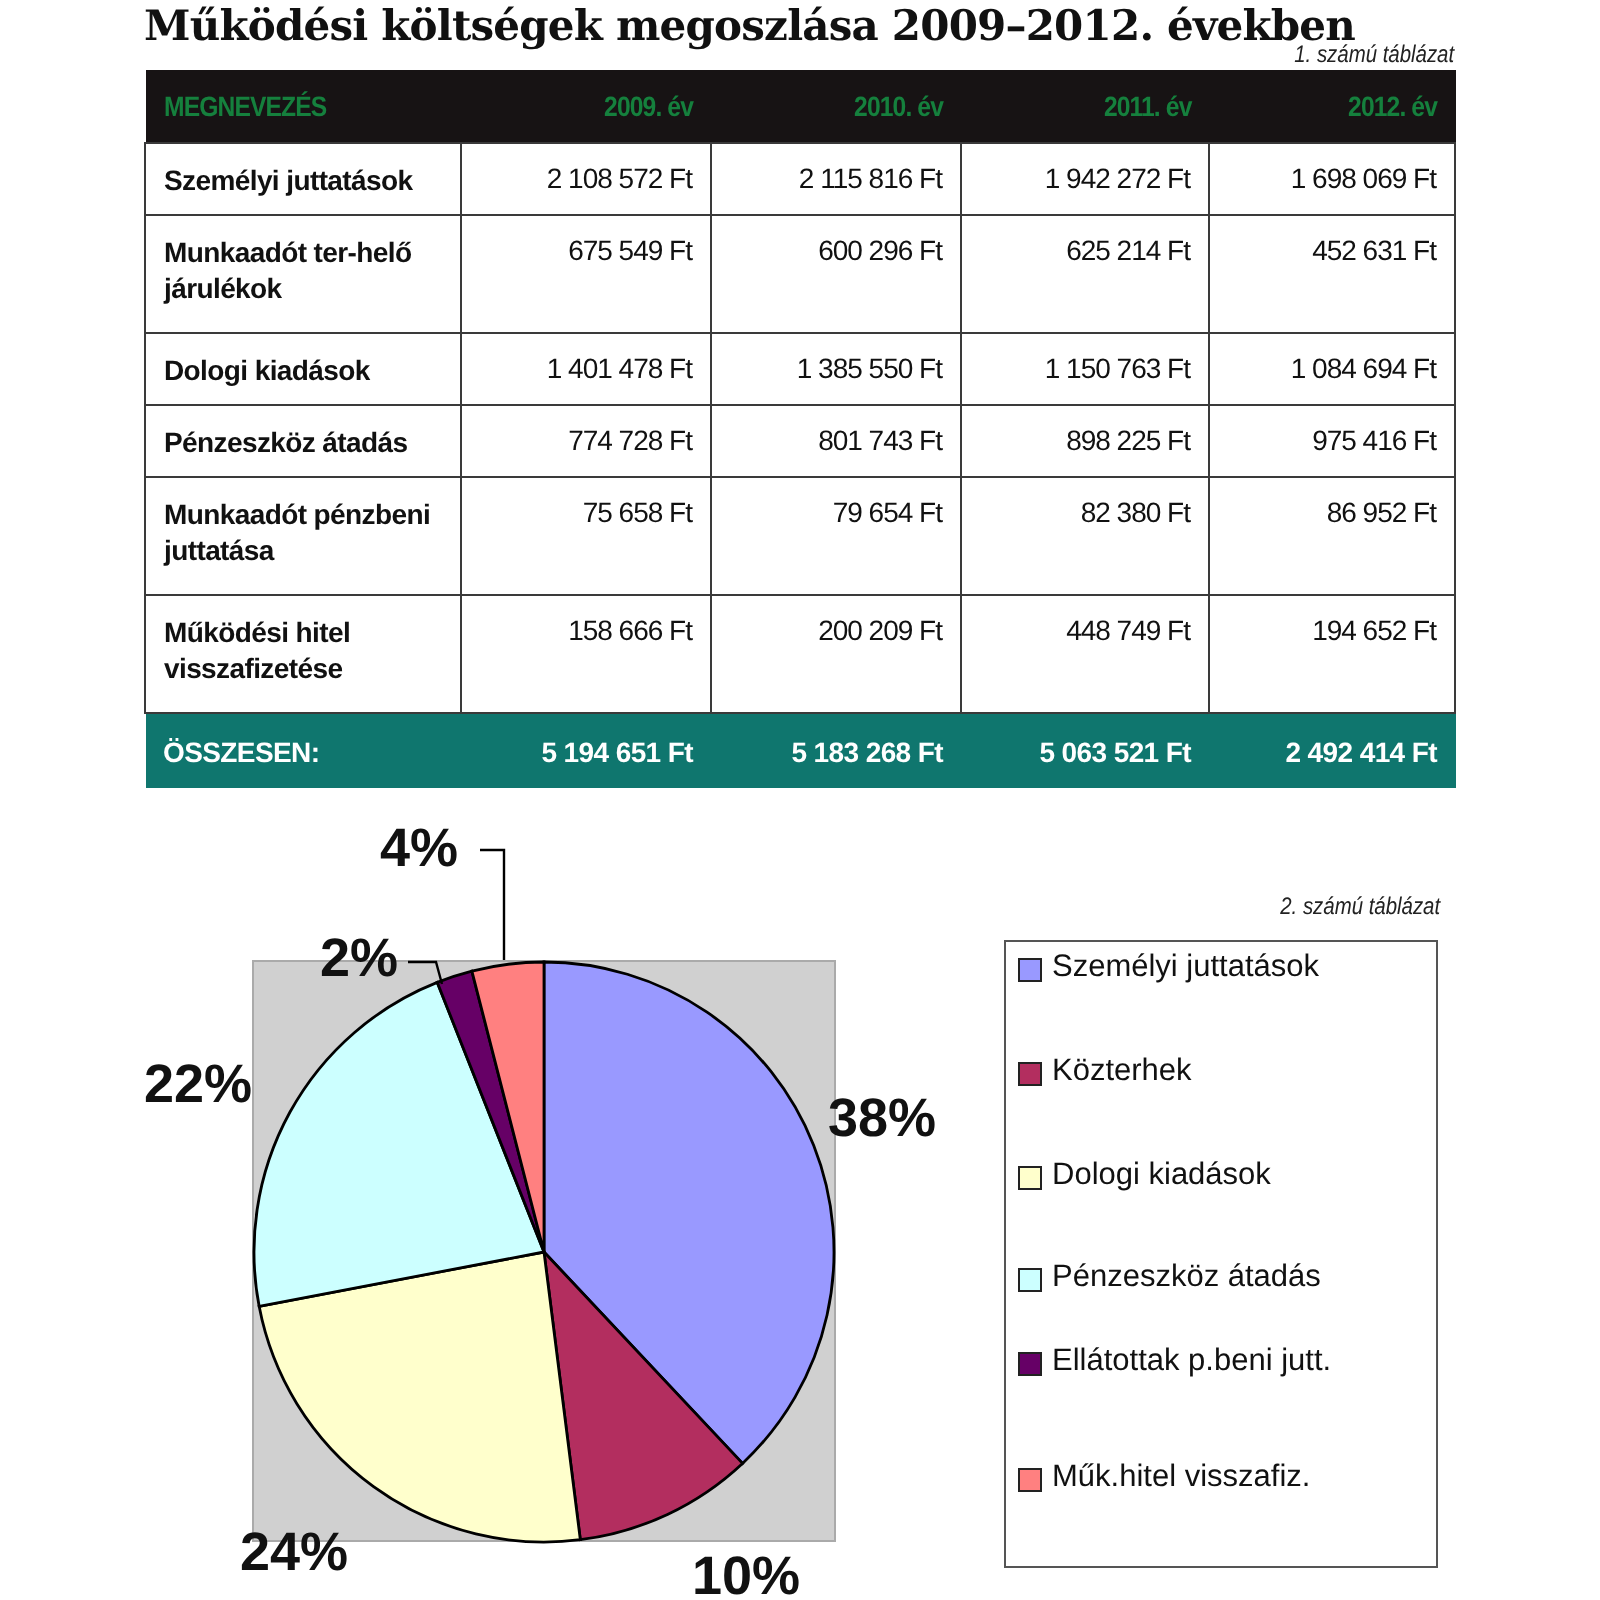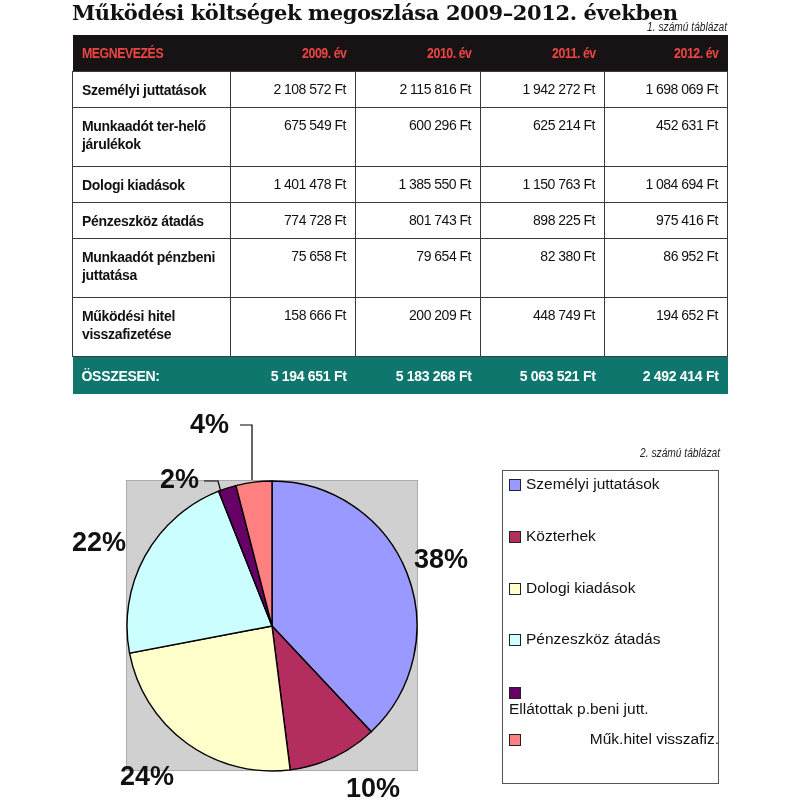--- a/index.html
+++ b/index.html
@@ -9,21 +9,21 @@
     .caption1 { right: 73px; top: 20px; }
     .caption2 { right: 80px; top: 446px; }
 
     table.costs { position: absolute; left: 72px; top: 35px; width: 655px; border-collapse: collapse; table-layout: fixed; font-family: "Liberation Sans Narrow", "Liberation Sans", sans-serif; }
     table.costs col.c0 { width: 158px; }
     table.costs col.c1 { width: 125px; }
     table.costs col.c2 { width: 125px; }
     table.costs col.c3 { width: 124px; }
     table.costs col.c4 { width: 123px; }
     table.costs th, table.costs td { font-size: 14px; padding: 0 9px; vertical-align: top; white-space: nowrap; }
-    table.costs thead th { background: #171314; color: #ef4444; height: 36px; vertical-align: middle; font-weight: bold; text-align: right; letter-spacing: -0.5px; }
+    table.costs thead th { background: #171314; color: #15803d; height: 36px; vertical-align: middle; font-weight: bold; text-align: right; letter-spacing: -0.5px; }
     table.costs thead th.first { text-align: left; }
     table.costs tbody td { border: 1px solid #3a3a3a; height: 36px; padding-top: 9px; box-sizing: border-box; text-align: right; letter-spacing: -0.5px; }
     table.costs tbody td.label { text-align: left; font-weight: 600; white-space: normal; line-height: 18px; letter-spacing: -0.3px; }
     table.costs tbody tr.tall td { height: 59px; }
     table.costs tfoot td { background: #0f766e; color: #fff; height: 37px; vertical-align: middle; font-weight: bold; text-align: right; letter-spacing: -0.3px; }
     table.costs tfoot td.label { text-align: left; }
     .narrow { display: inline-block; transform: scaleX(0.88); transform-origin: left center; }
     .narrow-r { display: inline-block; transform: scaleX(0.88); transform-origin: right center; }
 
     .pie-frame { position: absolute; left: 126px; top: 480px; width: 292px; height: 291px; background: #d0d0d0; border: 1px solid #aaa; box-sizing: border-box; }
@@ -148,21 +148,21 @@
       <span>Közterhek</span>
     </div>
     <div class="legend-item" style="top: 107px; width: 210px;">
       <span class="swatch" style="background: rgb(255, 255, 204);"></span>
       <span>Dologi kiadások</span>
     </div>
     <div class="legend-item" style="top: 158px; width: 210px;">
       <span class="swatch" style="background: rgb(204, 255, 255);"></span>
       <span>Pénzeszköz átadás</span>
     </div>
-    <div class="legend-item" style="top: 211px; width: 170px; flex-direction: column;">
+    <div class="legend-item" style="top: 200px; width: 170px;">
       <span class="swatch" style="background: rgb(102, 0, 102);"></span>
       <span>Ellátottak p.beni jutt.</span>
     </div>
-    <div class="legend-item" style="top: 258px; width: 210px; justify-content: space-between;">
+    <div class="legend-item" style="top: 258px; width: 210px;">
       <span class="swatch" style="background: rgb(255, 128, 128);"></span>
       <span>Műk.hitel visszafiz.</span>
     </div>
   </div>
 
 </body></html>

